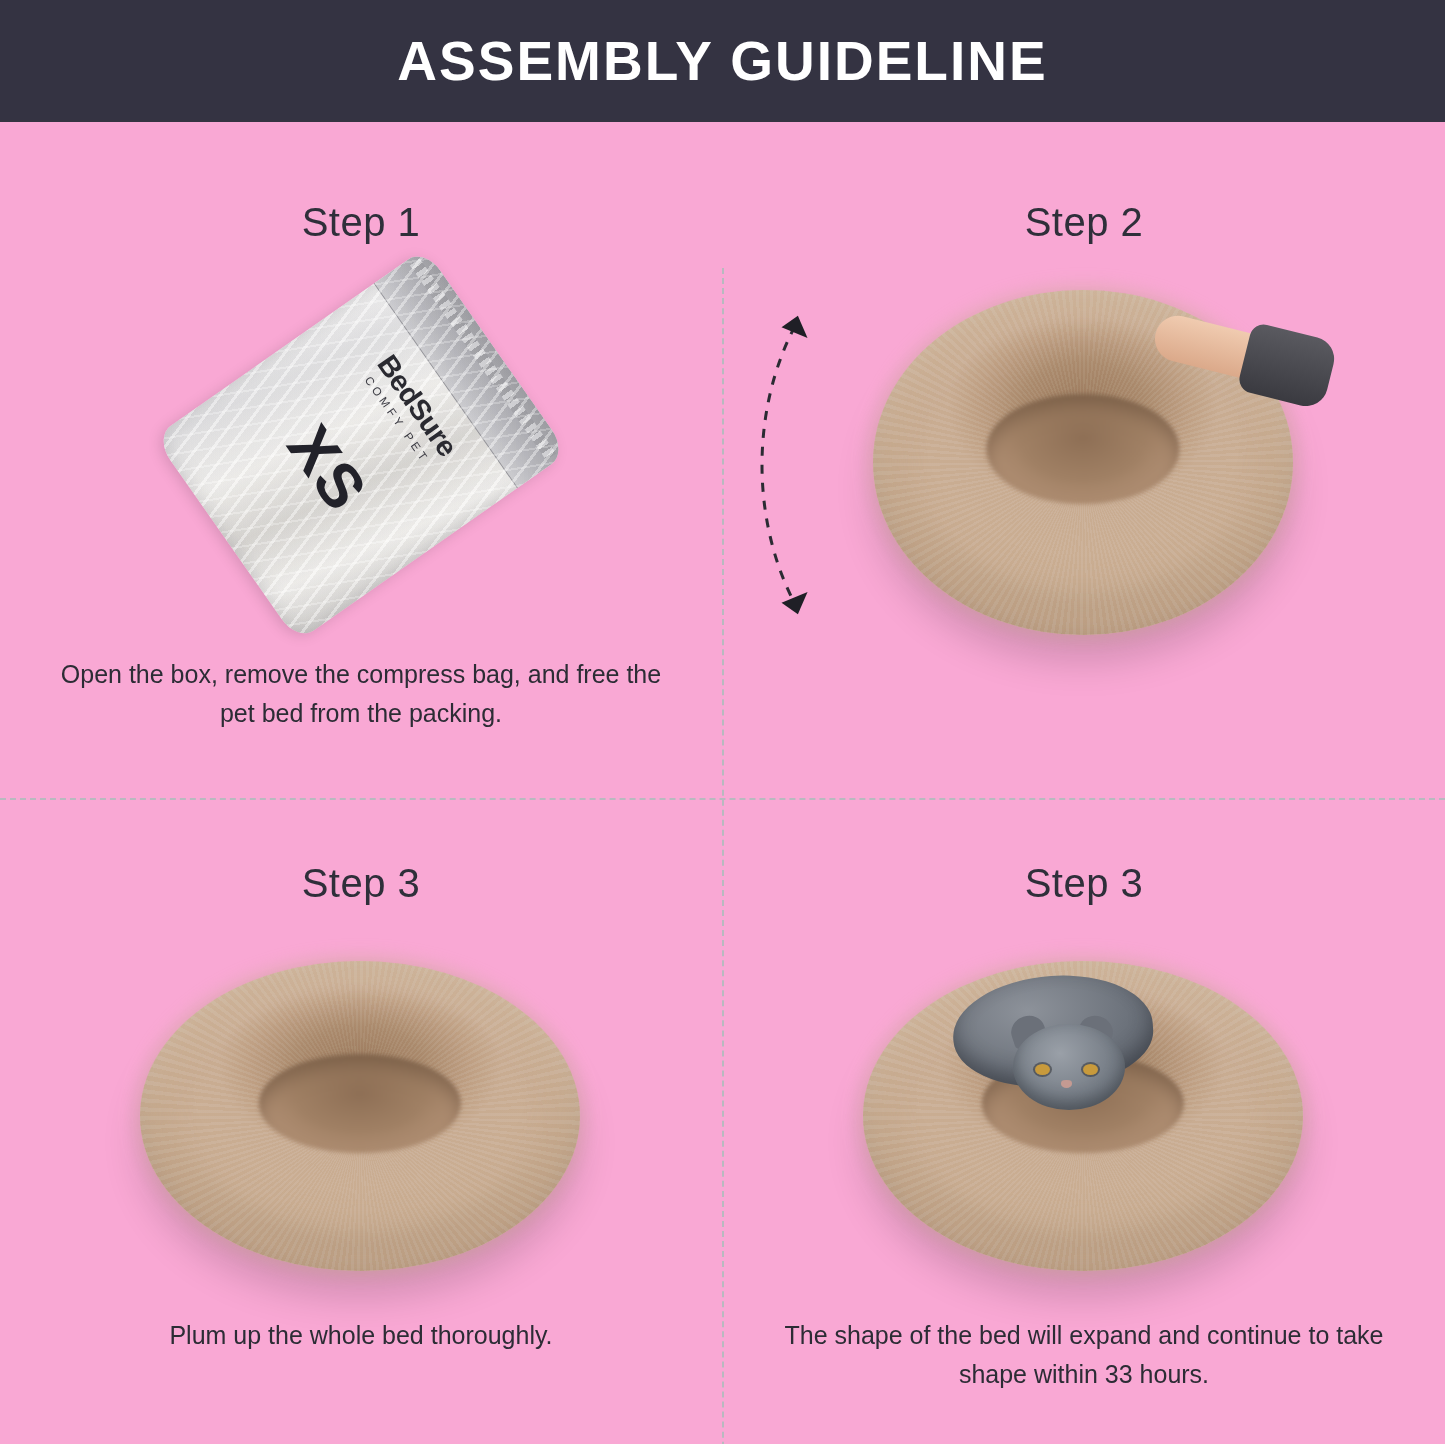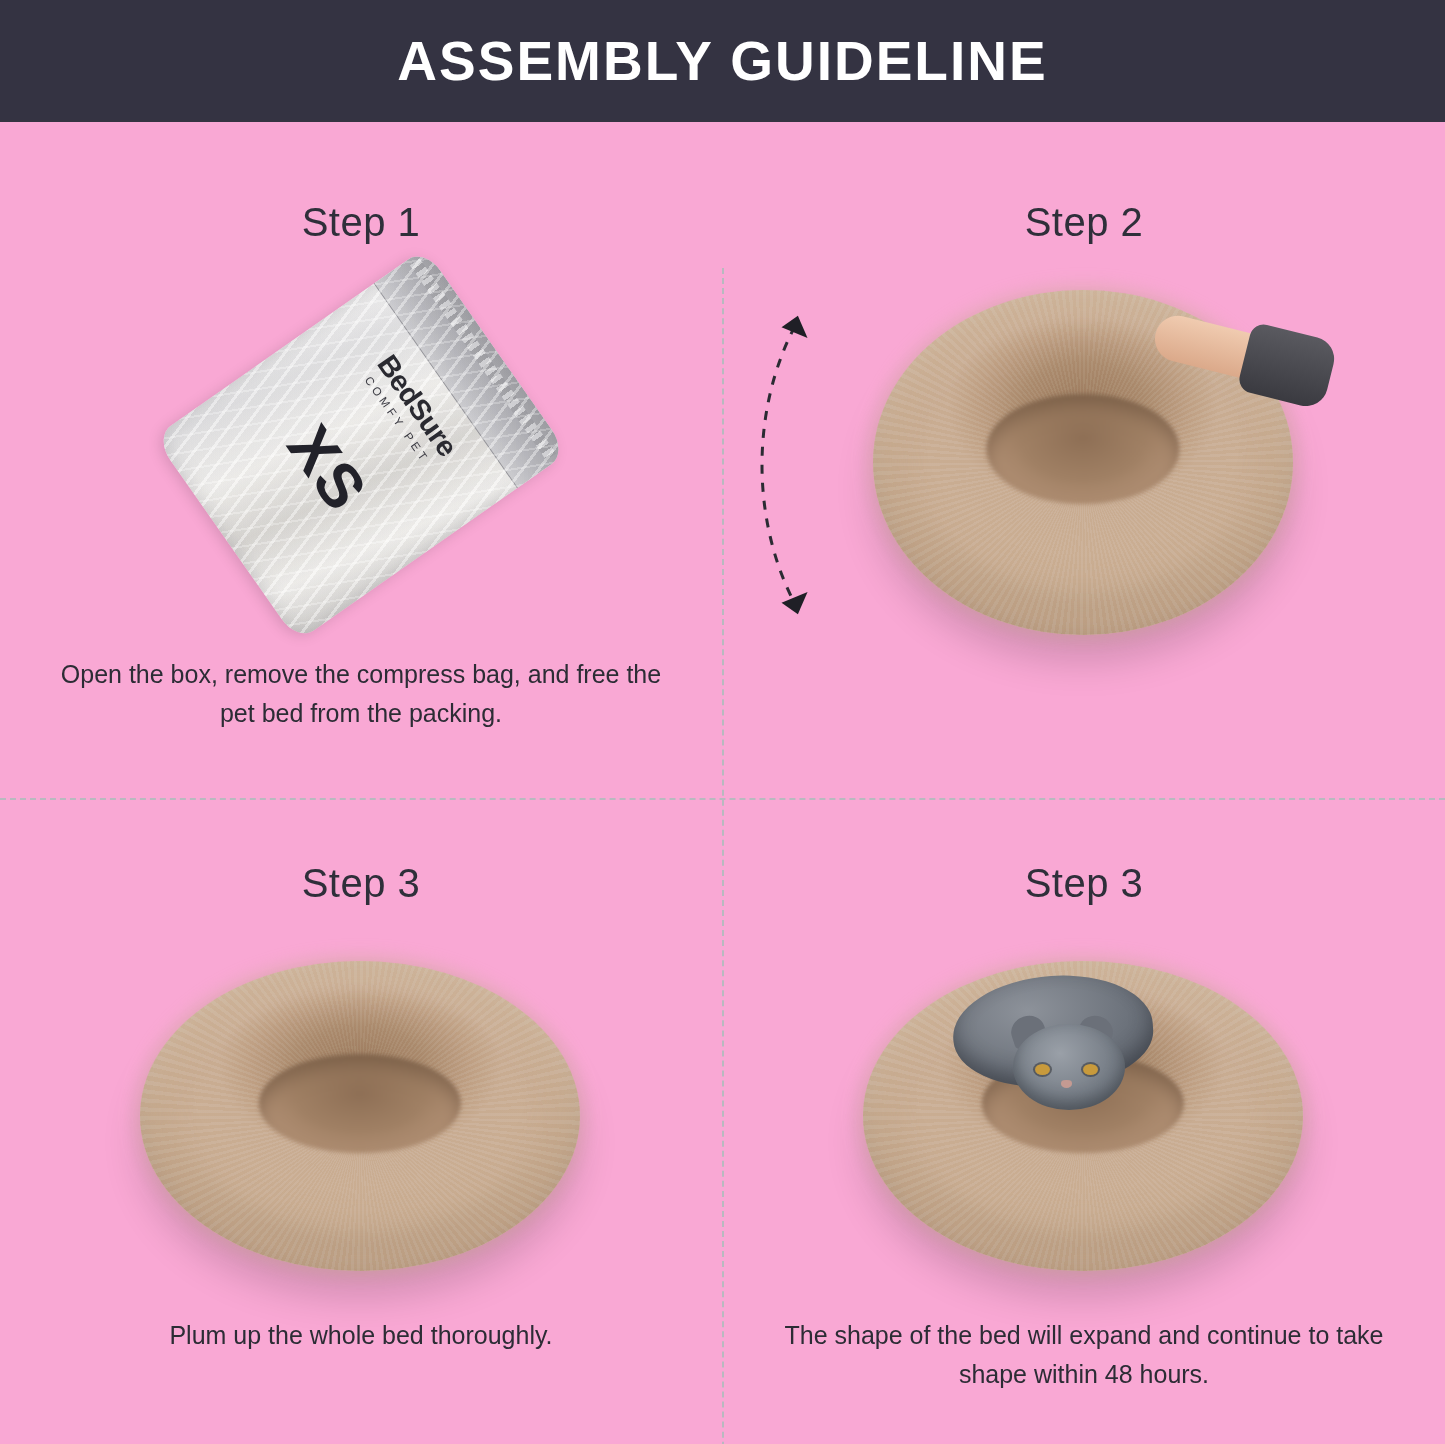--- a/index.html
+++ b/index.html
@@ -377,17 +377,17 @@
         <div class="cat">
           <div class="body"></div>
           <div class="ear l"></div>
           <div class="ear r"></div>
           <div class="head"></div>
           <div class="eye l"></div>
           <div class="eye r"></div>
           <div class="nose"></div>
         </div>
       </div>
-      <div class="caption cap2">The shape of the bed will expand and continue to take shape within 48 hours.</div>
+      <div class="caption cap2">The shape of the bed will expand and continue to take shape within 33 hours.</div>
     </div>
 
   </div>
 </div>
 
 </body></html>

